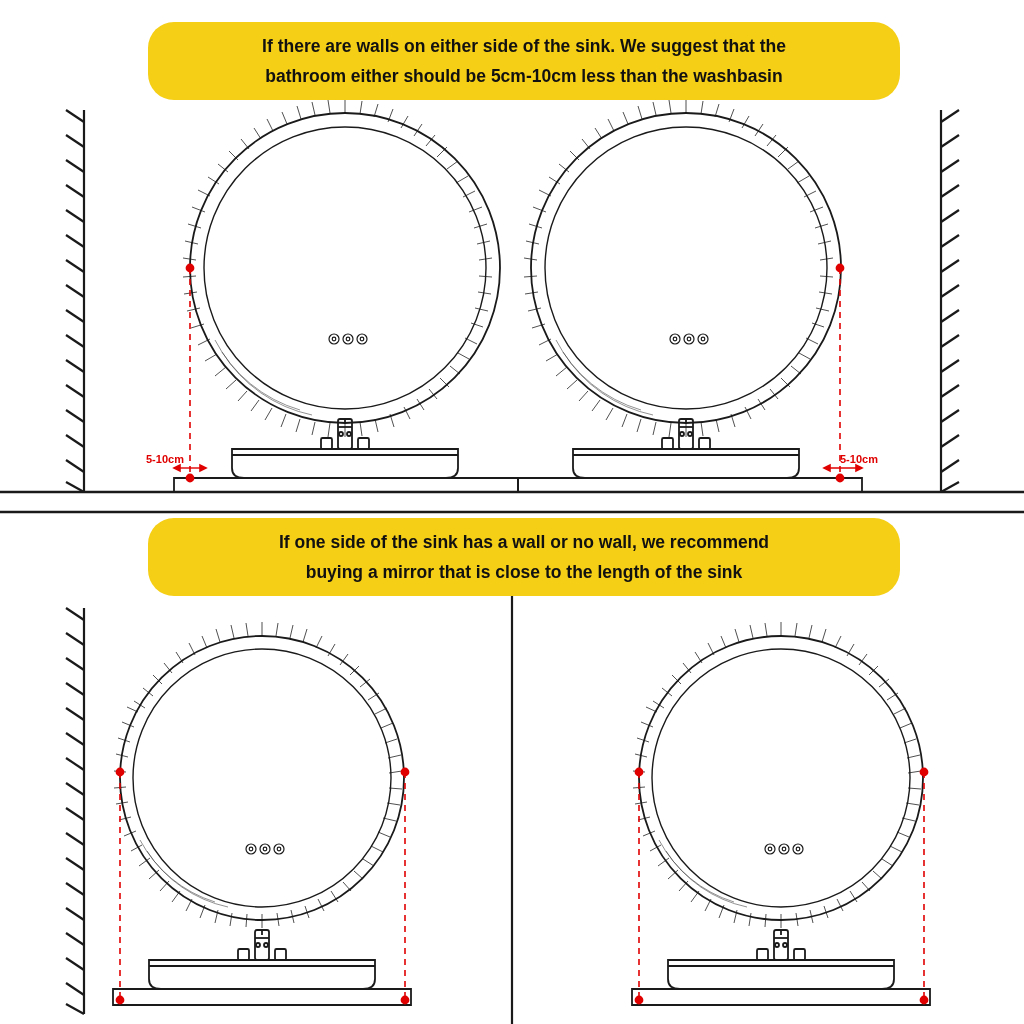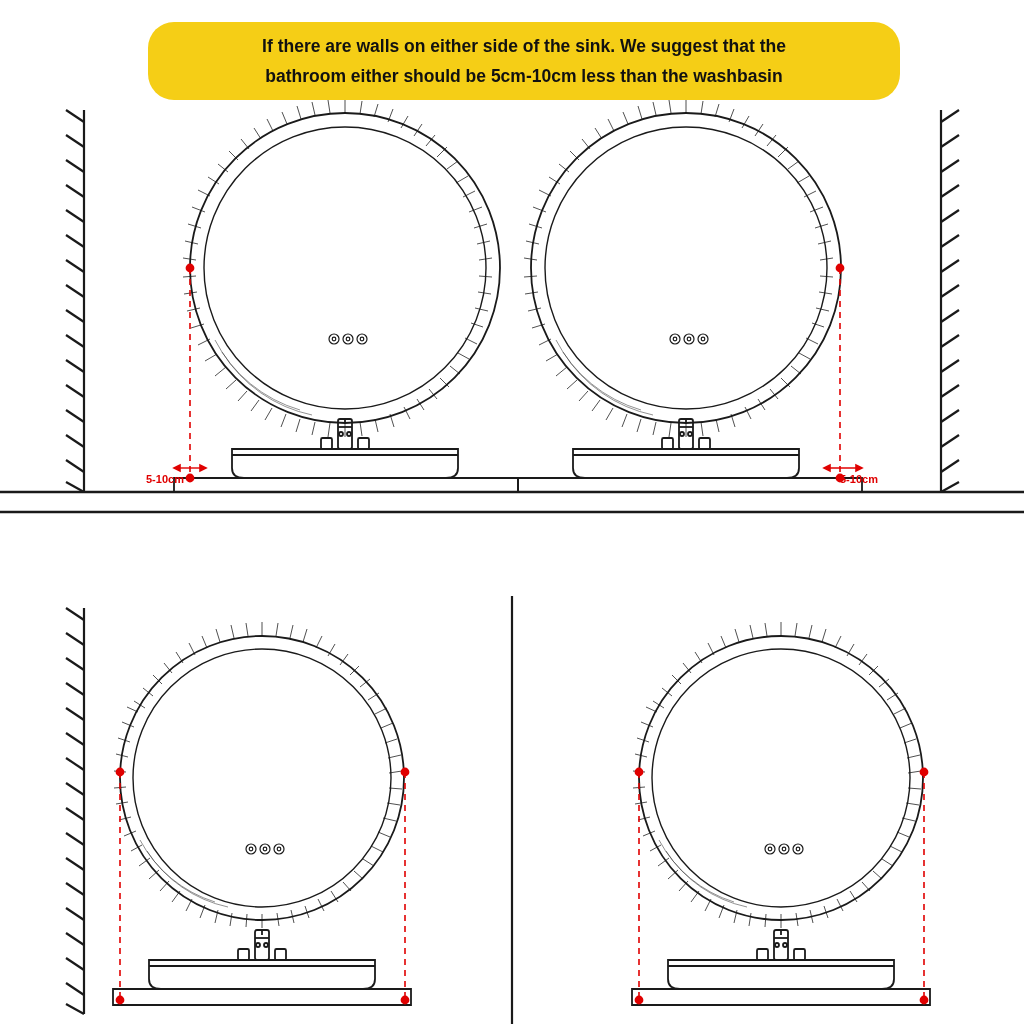--- a/index.html
+++ b/index.html
@@ -57,21 +57,20 @@
   .callout .line {
     white-space: nowrap;
   }
   .dimlabel {
     position: absolute;
     font-size: 11px;
     font-weight: bold;
     color: #E00000;
     font-family: "Liberation Sans", sans-serif;
     white-space: nowrap;
-    margin-top: 20px;
   }
   .dim-left-label { left: 146px; top: 453px; }
   .dim-right-label { left: 840px; top: 453px; }
 </style>
 </head>
 <body>
 
 <div class="stage">
 
   <svg class="layer" viewBox="0 0 1024 1024">
@@ -546,17 +545,21 @@
       <circle cx="924" cy="1000" r="3.6"></circle>
     </g>
 
   </svg>
 
   <div class="callout callout-top">
     <div class="line">If there are walls on either side of the sink. We suggest that the</div>
     <div class="line">bathroom either should be 5cm-10cm less than the washbasin</div>
   </div>
 
+  <div class="callout callout-bottom">
+    <div class="line">If one side of the sink has a wall or no wall, we recommend</div>
+    <div class="line">buying a mirror that is close to the length of the sink</div>
+  </div>
 
   <div class="dimlabel dim-left-label">5-10cm</div>
   <div class="dimlabel dim-right-label">5-10cm</div>
 
 </div>
 
 </body></html>

